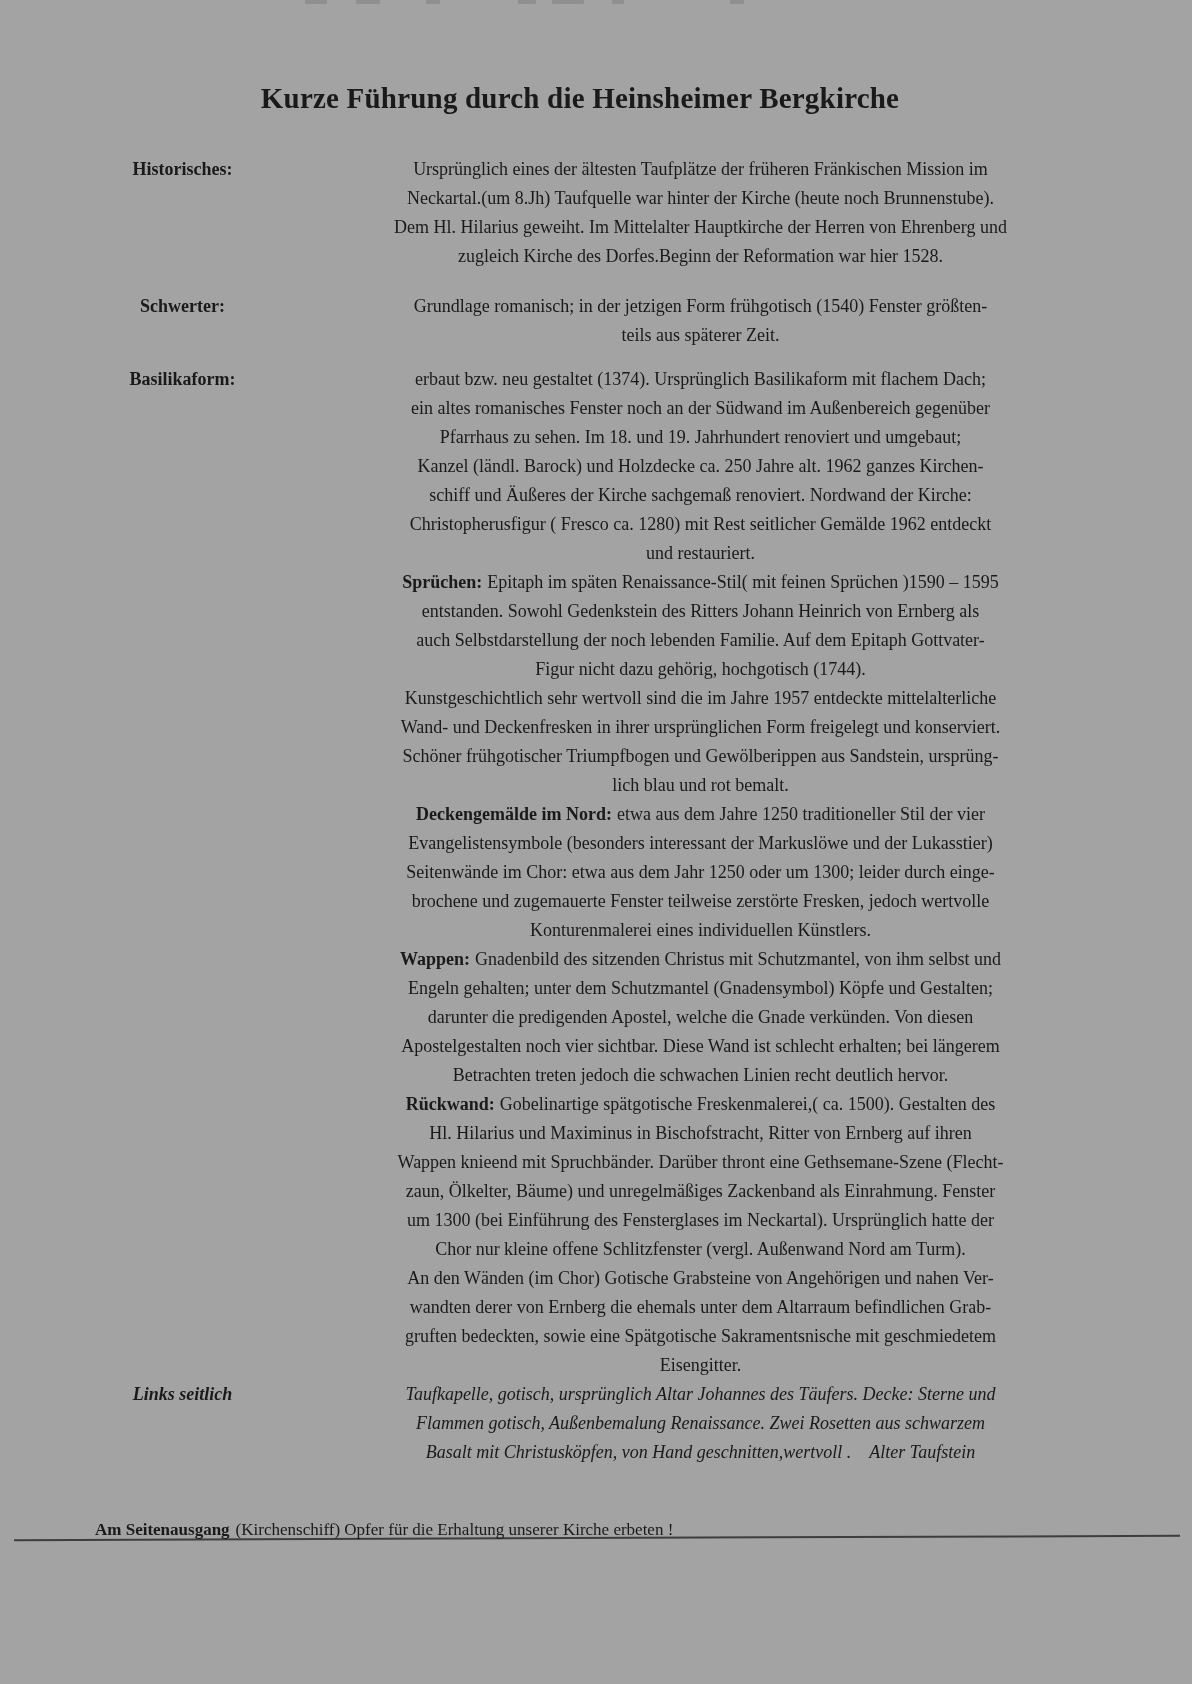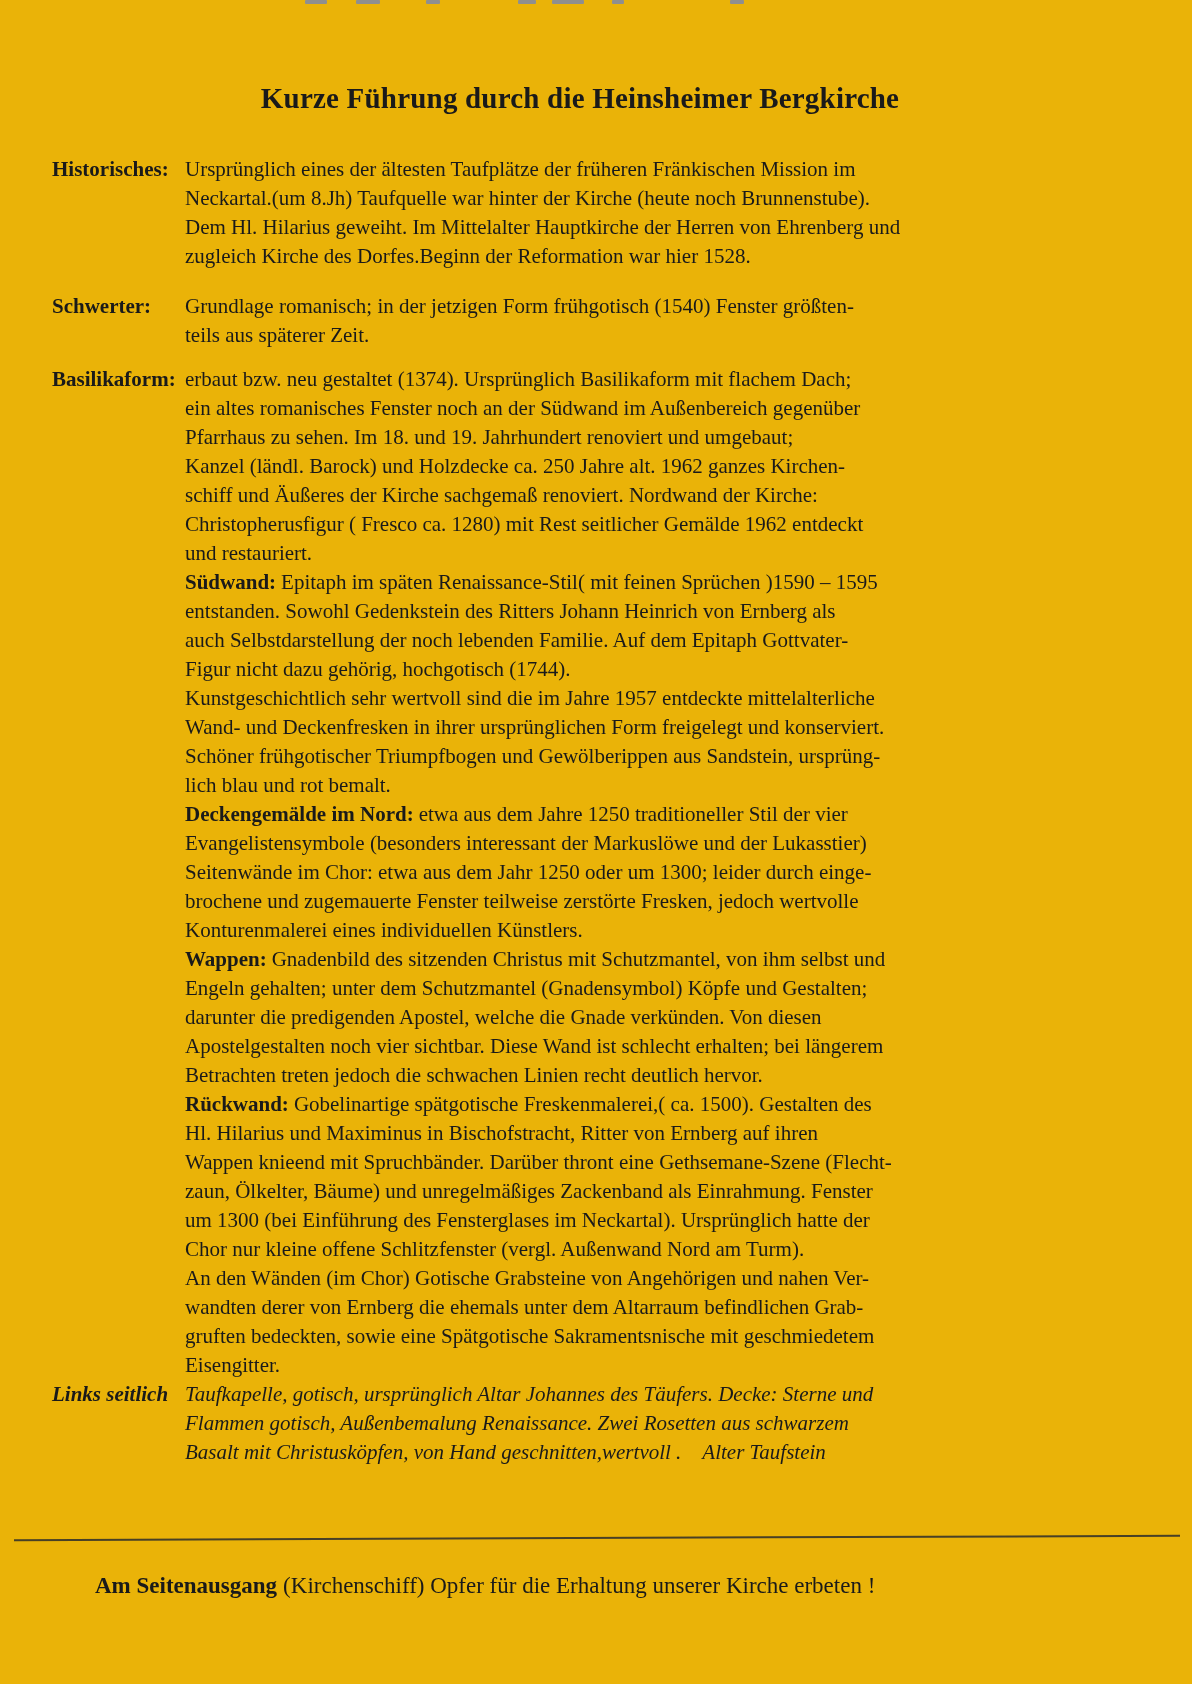--- a/index.html
+++ b/index.html
@@ -1,65 +1,66 @@
 <!DOCTYPE html>
 <html lang="de"><head>
 <meta charset="utf-8">
 <style>
   html,body { margin:0; padding:0; background:#e8e8e8; }
   .page {
     position:relative;
     width:1192px; height:1684px;
     margin:0 auto;
-    background:#eab308;
+    background:#a3a3a3;
     color:#1a1a1a;
     font-family:"Liberation Serif","DejaVu Serif",serif;
     overflow:hidden;
   }
   .top-artifact { position:absolute; top:0; left:0; height:6px; width:100%; }
   .top-artifact span { position:absolute; top:0; height:4px; background:#8f8f8f; border-radius:1px; }
   .title {
     margin:0;
     padding-top:82px;
     text-align:center;
     transform:translateX(-16px);
     font-size:29px;
     font-weight:bold;
     line-height:1.15;
     letter-spacing:0.2px;
   }
   .content { margin-top:40px; }
   .section {
     display:grid;
     grid-template-columns:133px 1fr;
-    margin-left:52px;
+    margin-left:116px;
     margin-right:40px;
-    font-size:21px;
+    font-size:18px;
     line-height:29px;
+    text-align:center;
   }
   .section .label { font-weight:bold; white-space:nowrap; }
   .section .body { }
   .block { margin:0; white-space:pre-line; }
   .lead { font-weight:bold; }
   .lead:not(:empty) { margin-right:5px; }
   .s-kirchturm { margin-top:21px; }
   .s-kirchenschiff { margin-top:15px; }
   .s-links-seitlich { margin-top:0;font-style:italic; }
   .scan-line {
     position:absolute;
     top:1537px; left:14px;
     width:1166px; height:2px;
     background:#2b2b2b;
     transform:rotate(-0.22deg);
     opacity:0.85;
   }
   .footer {
     position:absolute;
-    top:1572px; left:95px;
-    font-size:23px;
+    top:1516px; left:95px;
+    font-size:17px;
     line-height:27px;
   }
   .footer b { margin-right:6px; }
 </style>
 </head>
 <body>
 
 <div class="page">
 
   <div class="top-artifact">
@@ -97,21 +98,21 @@
     <section class="section s-kirchenschiff">
       <div class="label">Basilikaform:</div>
       <div class="body">
         <p class="block"><span class="txt">erbaut bzw. neu gestaltet (1374). Ursprünglich Basilikaform mit flachem Dach;
 ein altes romanisches Fenster noch an der Südwand im Außenbereich gegenüber
 Pfarrhaus zu sehen. Im 18. und 19. Jahrhundert renoviert und umgebaut;
 Kanzel (ländl. Barock) und Holzdecke ca. 250 Jahre alt. 1962 ganzes Kirchen-
 schiff und Äußeres der Kirche sachgemaß renoviert. Nordwand der Kirche:
 Christopherusfigur ( Fresco ca. 1280) mit Rest seitlicher Gemälde 1962 entdeckt
 und restauriert.</span></p>
-        <p class="block"><b class="lead">Südwand:</b><span class="txt">Epitaph im späten Renaissance-Stil( mit feinen Sprüchen )1590 – 1595
+        <p class="block"><b class="lead">Sprüchen:</b><span class="txt">Epitaph im späten Renaissance-Stil( mit feinen Sprüchen )1590 – 1595
 entstanden. Sowohl Gedenkstein des Ritters Johann Heinrich von Ernberg als
 auch Selbstdarstellung der noch lebenden Familie. Auf dem Epitaph Gottvater-
 Figur nicht dazu gehörig, hochgotisch (1744).</span></p>
         <p class="block"><span class="txt">Kunstgeschichtlich sehr wertvoll sind die im Jahre 1957 entdeckte mittelalterliche
 Wand- und Deckenfresken in ihrer ursprünglichen Form freigelegt und konserviert.
 Schöner frühgotischer Triumpfbogen und Gewölberippen aus Sandstein, ursprüng-
 lich blau und rot bemalt.</span></p>
         <p class="block"><b class="lead">Deckengemälde im Nord:</b><span class="txt">etwa aus dem Jahre 1250 traditioneller Stil der vier
 Evangelistensymbole (besonders interessant der Markuslöwe und der Lukasstier)
 Seitenwände im Chor: etwa aus dem Jahr 1250 oder um 1300; leider durch einge-

